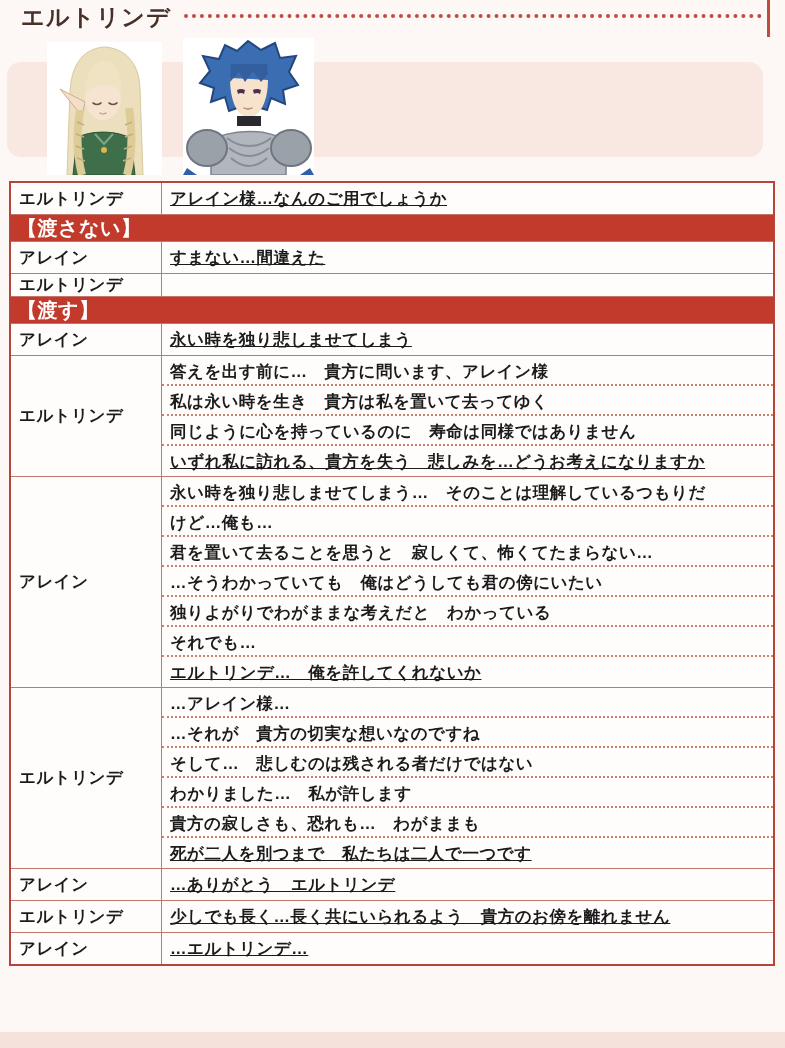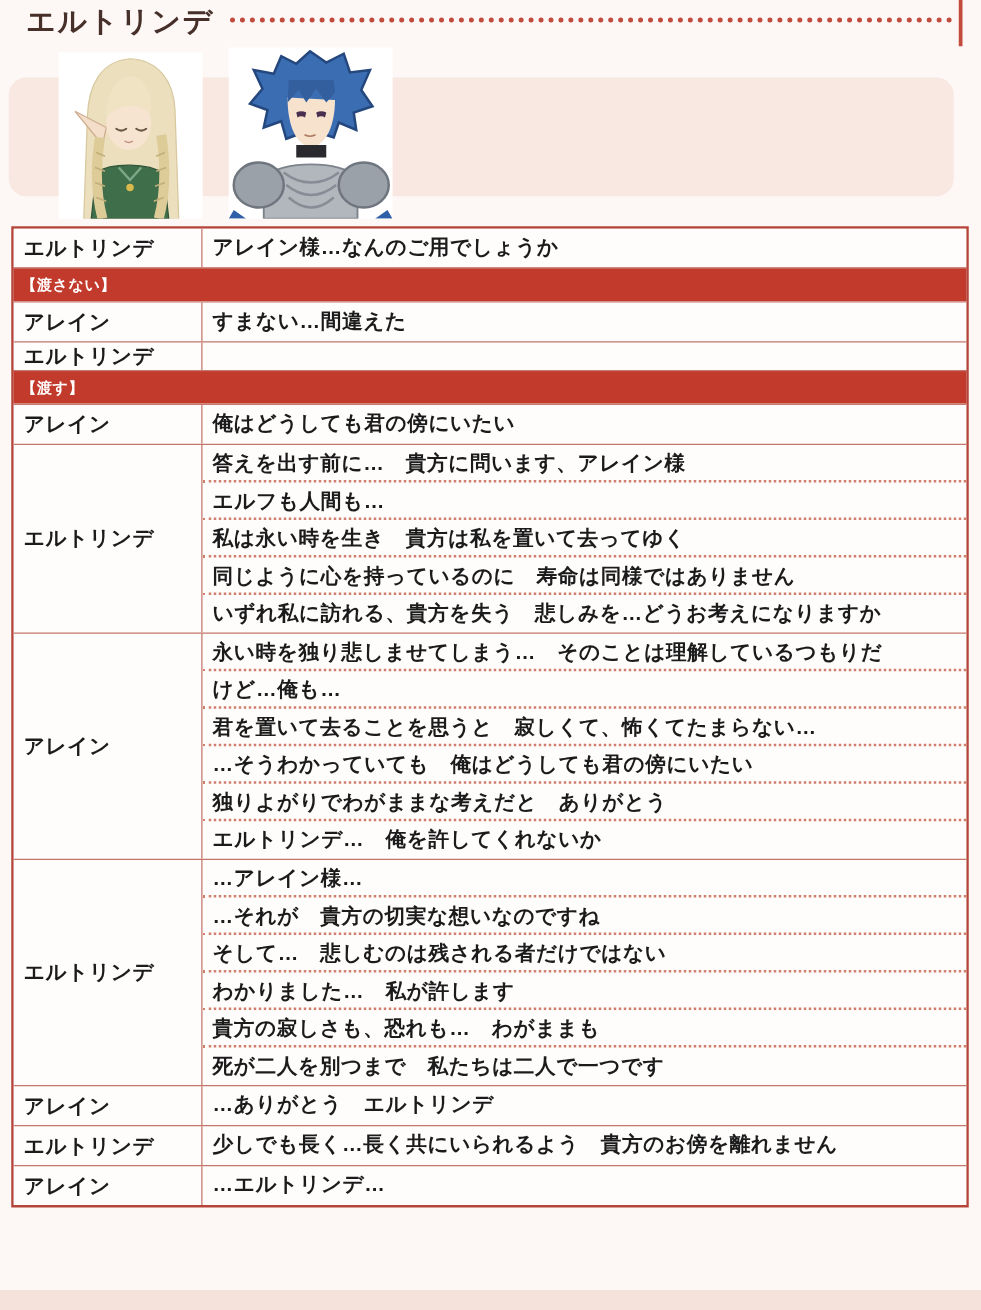--- a/index.html
+++ b/index.html
@@ -41,21 +41,21 @@
     border:2px solid #b5453a;background:#fffdfc;
     box-sizing:border-box;
   }
   .dialogue-row{
     display:flex;border-top:1px solid #c4766b;background:#fffdfc;
   }
   .dialogue-table > :first-child{border-top:none;}
   .section-row{
     border-top:1px solid #c4766b;
     background:#c23a2b;color:#ffffff;
-    font-weight:bold;font-size:12px;
+    font-weight:bold;font-size:20px;
     height:26px;line-height:26px;
     padding-left:6px;letter-spacing:0.5px;
     white-space:nowrap;overflow:hidden;
   }
   .speaker-cell{
     flex:0 0 151px;width:151px;box-sizing:border-box;
     border-right:1.5px solid #c4766b;
     display:flex;align-items:center;
     padding-left:8px;
     font-weight:bold;font-size:16.5px;color:#1b1b1b;
@@ -64,21 +64,21 @@
   .text-cell{flex:1;min-width:0;}
   .dialogue-line{
     height:30px;line-height:30px;box-sizing:border-box;
     padding-left:8px;
     font-weight:bold;font-size:16.5px;color:#1b1b1b;
     letter-spacing:0.5px;
     border-bottom:2px dotted #d0античе;
     border-bottom:2px dotted #d07f6c;
     white-space:nowrap;overflow:hidden;
   }
-  .dialogue-line:last-child{border-bottom:none;}
+  .dialogue-line:last-child{border-bottom:none;text-decoration:underline;}
   .dialogue-line.single{height:31px;line-height:31px;}
 
   
   .bottom-strip{
     position:absolute;left:0;top:1032px;width:785px;height:16px;
     background:#f5e2db;
   }
 </style>
 </head>
 <body>
@@ -146,41 +146,41 @@
           <div class="dialogue-line single">すまない…間違えた</div>
         </div>
       </div>
       <div class="dialogue-row">
         <div class="speaker-cell">エルトリンデ</div>
       </div>
       <div class="section-row">【渡す】</div>
       <div class="dialogue-row">
         <div class="speaker-cell">アレイン</div>
         <div class="text-cell">
-          <div class="dialogue-line single">俺はどうしても君の傍にいたい</div>
+          <div class="dialogue-line single">永い時を独り悲しませてしまう</div>
         </div>
       </div>
       <div class="dialogue-row">
         <div class="speaker-cell">エルトリンデ</div>
         <div class="text-cell">
           <div class="dialogue-line">答えを出す前に…　貴方に問います、アレイン様</div>
-          <div class="dialogue-line">エルフも人間も…</div>
           <div class="dialogue-line">私は永い時を生き　貴方は私を置いて去ってゆく</div>
           <div class="dialogue-line">同じように心を持っているのに　寿命は同様ではありません</div>
           <div class="dialogue-line">いずれ私に訪れる、貴方を失う　悲しみを…どうお考えになりますか</div>
         </div>
       </div>
       <div class="dialogue-row">
         <div class="speaker-cell">アレイン</div>
         <div class="text-cell">
           <div class="dialogue-line">永い時を独り悲しませてしまう…　そのことは理解しているつもりだ</div>
           <div class="dialogue-line">けど…俺も…</div>
           <div class="dialogue-line">君を置いて去ることを思うと　寂しくて、怖くてたまらない…</div>
           <div class="dialogue-line">…そうわかっていても　俺はどうしても君の傍にいたい</div>
-          <div class="dialogue-line">独りよがりでわがままな考えだと　ありがとう</div>
+          <div class="dialogue-line">独りよがりでわがままな考えだと　わかっている</div>
+          <div class="dialogue-line">それでも…</div>
           <div class="dialogue-line">エルトリンデ…　俺を許してくれないか</div>
         </div>
       </div>
       <div class="dialogue-row">
         <div class="speaker-cell">エルトリンデ</div>
         <div class="text-cell">
           <div class="dialogue-line">…アレイン様…</div>
           <div class="dialogue-line">…それが　貴方の切実な想いなのですね</div>
           <div class="dialogue-line">そして…　悲しむのは残される者だけではない</div>
           <div class="dialogue-line">わかりました…　私が許します</div>

